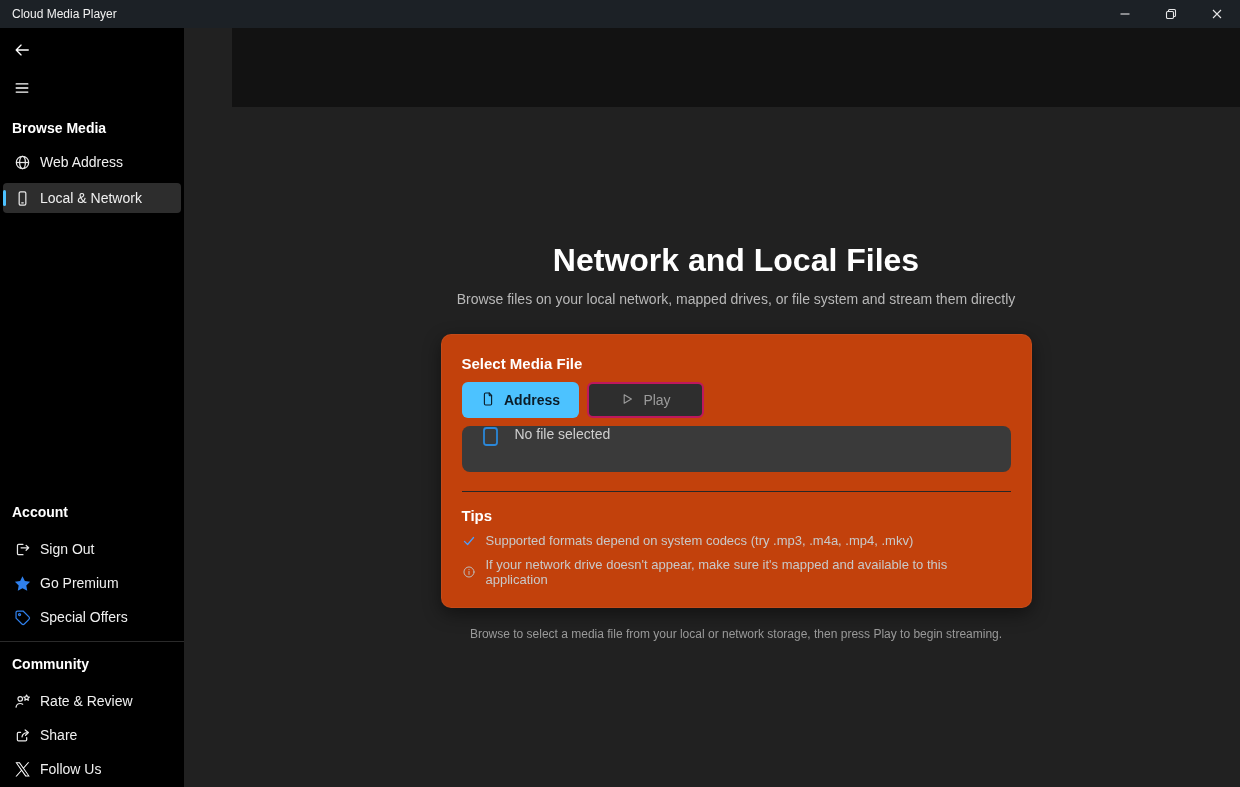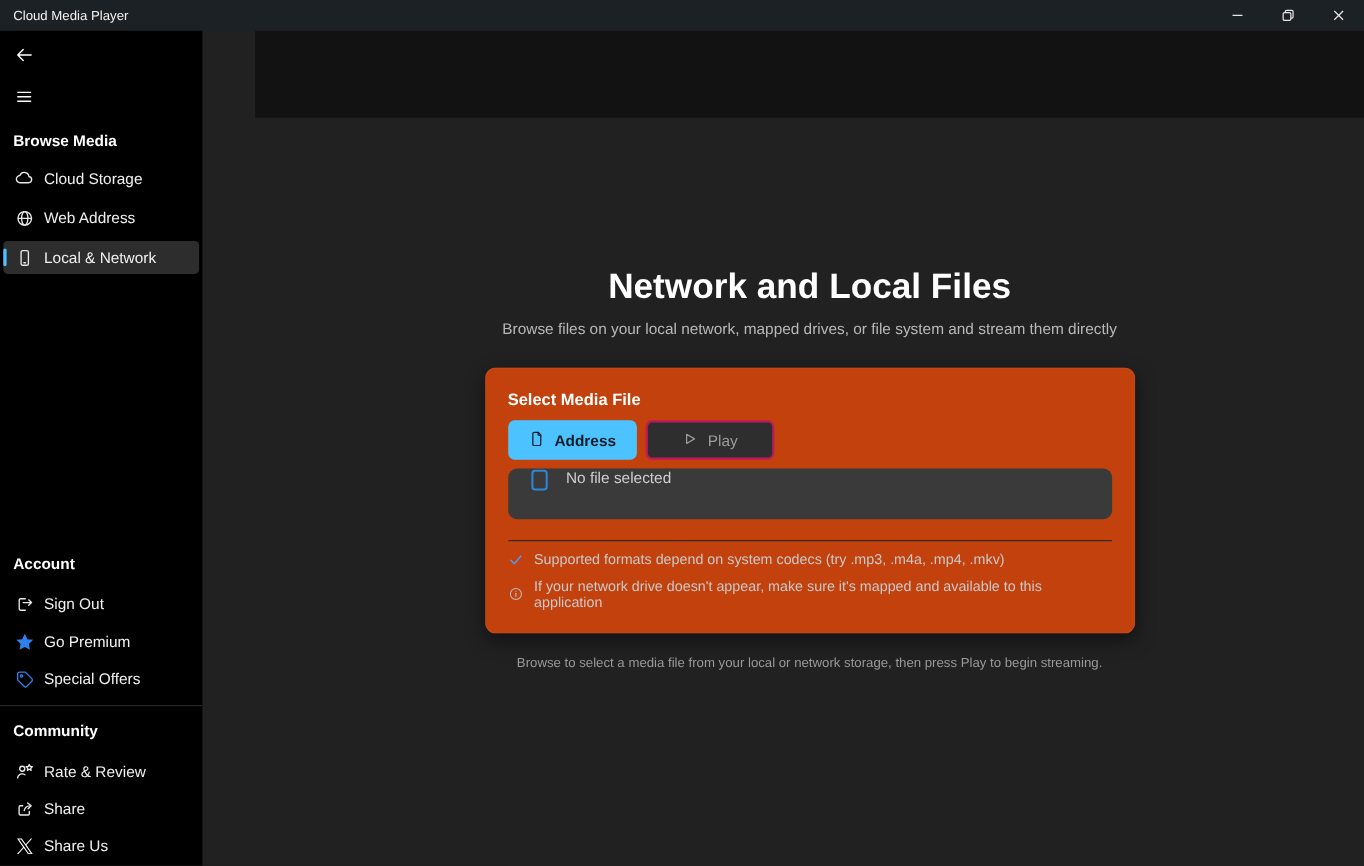--- a/index.html
+++ b/index.html
@@ -159,28 +159,20 @@
       <svg width="18" height="18" viewBox="0 0 20 20" fill="none" stroke="#fff" stroke-width="1.4" stroke-linecap="round">
           <path d="M3.5 5.5h13M3.5 10h13M3.5 14.5h13"></path>
         </svg>
     </span>
   </button>
 
   <div class="side-heading">Browse Media</div>
 
   <div class="nav-item">
     <span class="nav-icon">
-      <svg width="19" height="19" viewBox="0 0 20 20" fill="none" stroke="currentColor" stroke-width="1.3" stroke-linecap="round" stroke-linejoin="round">
-          <path d="M5.6 13.8h8a3 3 0 0 0 .4-5.97 4.5 4.5 0 0 0-8.66-.95A3.3 3.3 0 0 0 5.6 13.8Z"></path>
-        </svg>
-    </span>
-    <span>Cloud Storage</span>
-  </div>
-  <div class="nav-item">
-    <span class="nav-icon">
       <svg width="19" height="19" viewBox="0 0 20 20" fill="none" stroke="currentColor" stroke-width="1.3">
           <circle cx="10" cy="10" r="6.5"></circle>
           <ellipse cx="10" cy="10" rx="3" ry="6.5"></ellipse>
           <path d="M3.5 10h13"></path>
         </svg>
     </span>
     <span>Web Address</span>
   </div>
   <div class="nav-item selected">
     <span class="nav-icon">
@@ -245,21 +237,21 @@
           </svg>
       </span>
       <span>Share</span>
     </div>
     <div class="nav-item">
       <span class="nav-icon">
         <svg width="17" height="17" viewBox="0 0 20 20">
             <path fill="#fff" d="M11.8 8.5 18 1.5h-1.5l-5.4 6.1-4.3-6.1H1.7l6.5 9.3-6.5 7.4h1.5l5.7-6.5 4.5 6.5h5.1l-6.7-9.7Zm-2 2.3-.7-.9-5.3-7.3h2.3l4.2 5.9.7.9 5.5 7.8h-2.3l-4.4-6.4Z"></path>
           </svg>
       </span>
-      <span>Share Us</span>
+      <span>Follow Us</span>
     </div>
   </div>
 </div>
 
 <div class="main">
   <div class="hero-strip"></div>
   <div class="content">
     <h1 class="page-title">Network and Local Files</h1>
     <div class="page-subtitle">Browse files on your local network, mapped drives, or file system and stream them directly</div>
 
@@ -290,20 +282,21 @@
         <span>
           <svg width="17" height="21" viewBox="0 0 17 21" fill="none" stroke="#2b87d8" stroke-width="1.8">
               <rect x="2" y="2" width="13" height="17" rx="2.5"></rect>
             </svg>
         </span>
         <span>No file selected</span>
       </div>
 
       <hr class="card-divider">
 
+      <div class="tips-heading">Tips</div>
 
       <div class="tip-row">
         <span class="tip-icon">
           <svg width="14" height="14" viewBox="0 0 20 20" fill="none" stroke="#4a9eff" stroke-width="1.8" stroke-linecap="round" stroke-linejoin="round">
               <path d="M3.5 10.5 8 15 16.5 5"></path>
             </svg>
         </span>
         <span>Supported formats depend on system codecs (try .mp3, .m4a, .mp4, .mkv)</span>
       </div>
       <div class="tip-row">

